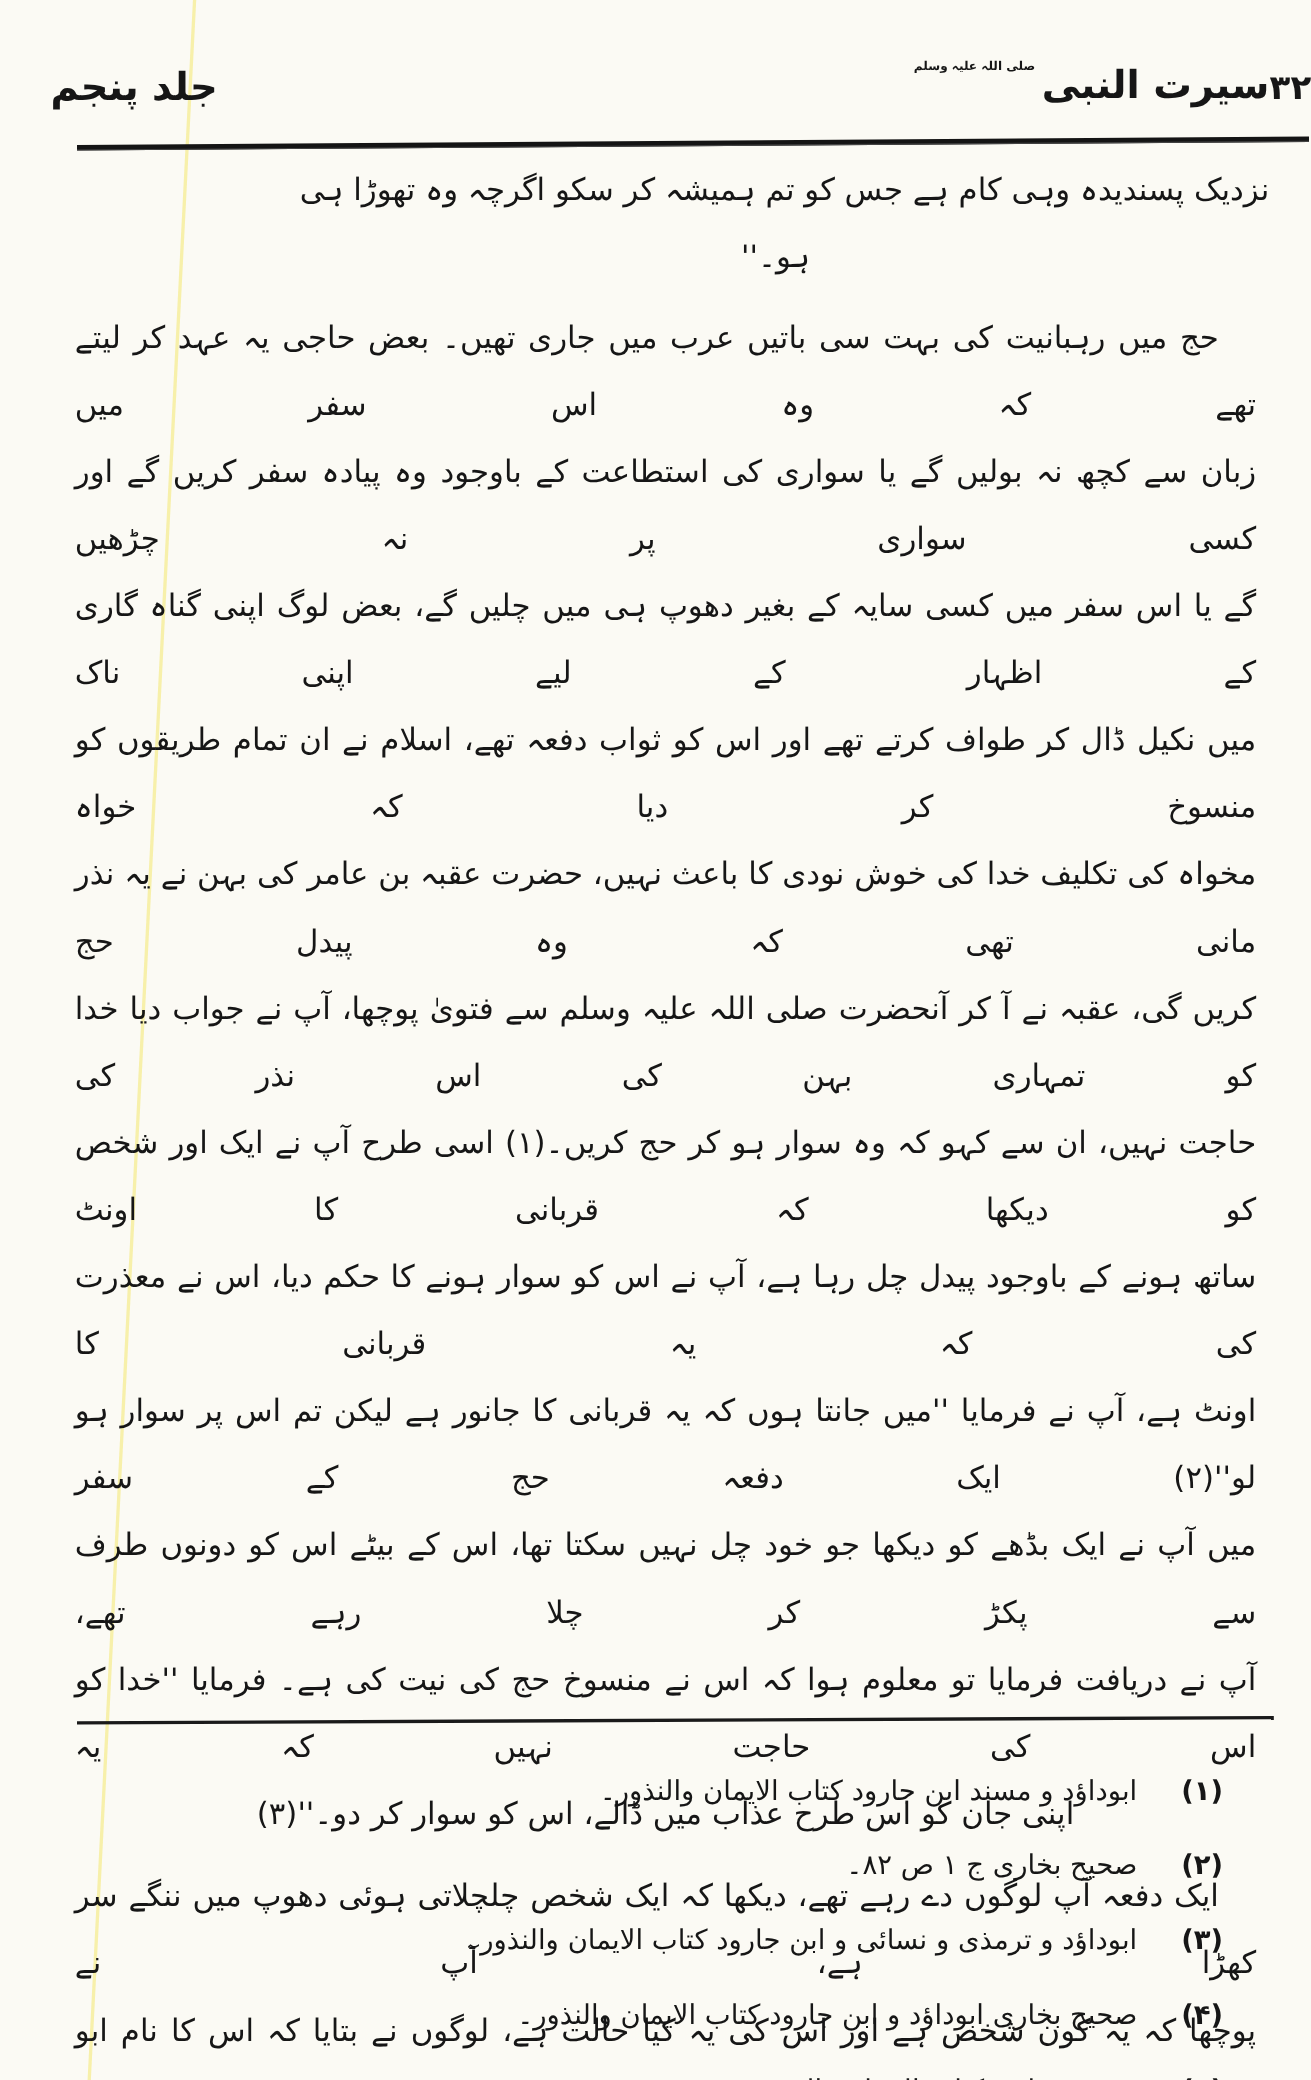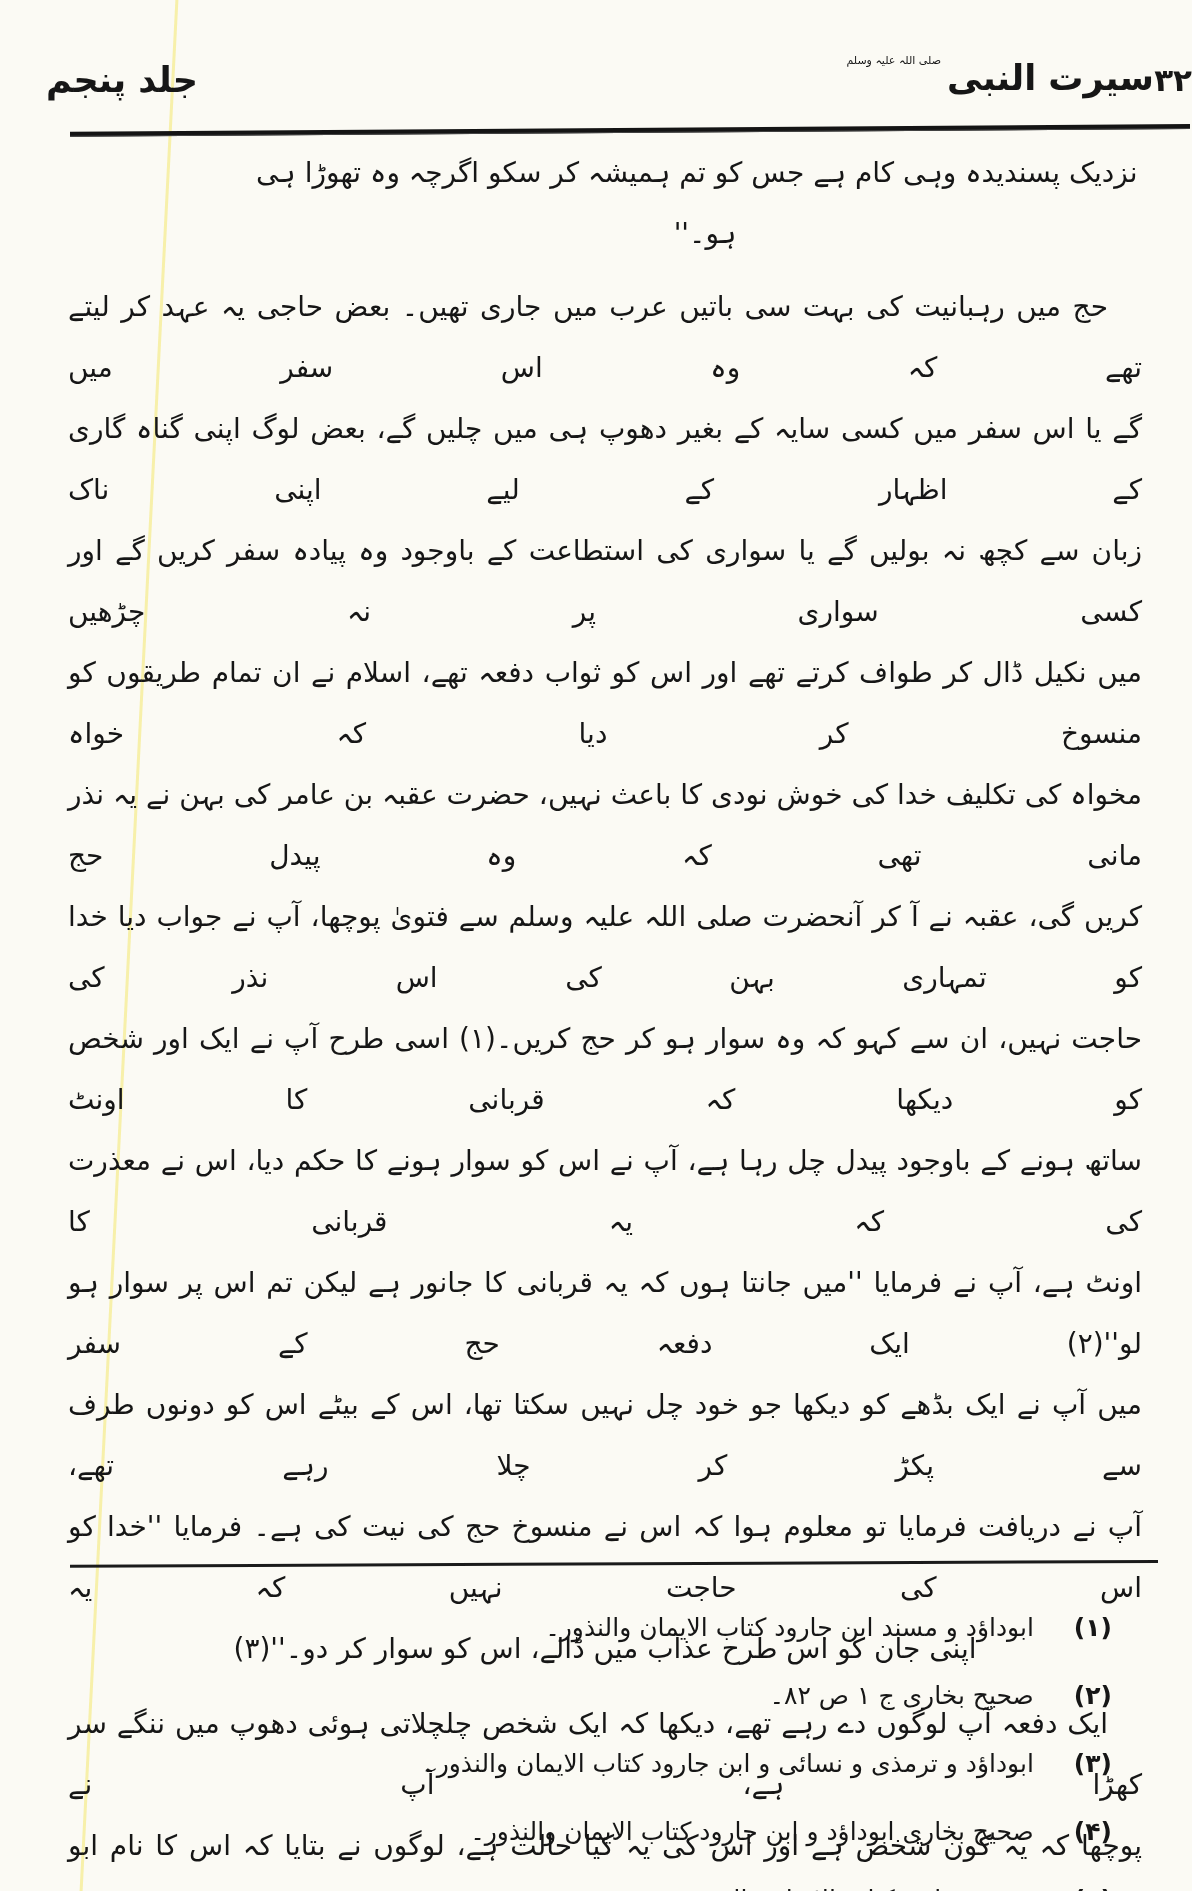--- a/index.html
+++ b/index.html
@@ -22,21 +22,21 @@
   }
   
   .header{position:absolute;top:0;left:0;right:0;height:130px;}
   .hdr-title{
     position:absolute;top:58px;right:38px;
     font-size:35px;font-weight:bold;letter-spacing:1px;white-space:nowrap;
   }
   .hdr-salawat{
     display:inline-block;vertical-align:top;
     width:58px;margin-right:6px;margin-top:-4px;
-    font-size:11px;font-weight:normal;line-height:13px;text-align:center;
+    font-size:11px;font-weight:bold;line-height:13px;text-align:center;
   }
   .hdr-page-number{
     position:absolute;top:62px;right:0;left:0;
     text-align:right;font-size:31px;font-weight:bold;
   }
   .hdr-volume{
     position:absolute;top:60px;left:46px;
     font-size:35px;font-weight:bold;white-space:nowrap;
   }
   .hdr-rule{
@@ -50,21 +50,21 @@
     position:absolute;top:142px;right:38px;left:56px;
     font-size:28px;line-height:61px;
   }
   .line{
     text-align:justify;text-align-last:justify;
     white-space:normal;
   }
   .line.first{text-indent:34px;}
   .line.center{text-align:right;text-align-last:center;}
   .intro-line{
-    text-align:left;text-align-last:center;
+    text-align:right;text-align-last:center;
     margin-left:200px;
   }
   .para{margin:12px;}
   .para.p2{margin-top:14px;}
   
   .footnote-rule{
     position:absolute;top:1560px;left:70px;right:34px;height:3px;
     background:#1a1a1a;
     transform:rotate(-0.25deg);transform-origin:right center;
   }
@@ -94,22 +94,22 @@
     <div class="hdr-volume">جلد پنجم</div>
     <div class="hdr-rule"></div>
   </div>
 
   <div class="body-text">
 
     <div class="line intro-line">نزدیک پسندیدہ وہی کام ہے جس کو تم ہمیشہ کر سکو اگرچہ وہ تھوڑا ہی ہو۔''</div>
 
     <div class="para p1">
       <div class="line first">حج میں رہبانیت کی بہت سی باتیں عرب میں جاری تھیں۔ بعض حاجی یہ عہد کر لیتے تھے کہ وہ اس سفر میں</div>
+      <div class="line">زبان سے کچھ نہ بولیں گے یا سواری کی استطاعت کے باوجود وہ پیادہ سفر کریں گے اور کسی سواری پر نہ چڑھیں</div>
       <div class="line">گے یا اس سفر میں کسی سایہ کے بغیر دھوپ ہی میں چلیں گے، بعض لوگ اپنی گناہ گاری کے اظہار کے لیے اپنی ناک</div>
-      <div class="line">زبان سے کچھ نہ بولیں گے یا سواری کی استطاعت کے باوجود وہ پیادہ سفر کریں گے اور کسی سواری پر نہ چڑھیں</div>
       <div class="line">میں نکیل ڈال کر طواف کرتے تھے اور اس کو ثواب دفعہ تھے، اسلام نے ان تمام طریقوں کو منسوخ کر دیا کہ خواہ</div>
       <div class="line">مخواہ کی تکلیف خدا کی خوش نودی کا باعث نہیں، حضرت عقبہ بن عامر کی بہن نے یہ نذر مانی تھی کہ وہ پیدل حج</div>
       <div class="line">کریں گی، عقبہ نے آ کر آنحضرت صلی اللہ علیہ وسلم سے فتویٰ پوچھا، آپ نے جواب دیا خدا کو تمہاری بہن کی اس نذر کی</div>
       <div class="line">حاجت نہیں، ان سے کہو کہ وہ سوار ہو کر حج کریں۔(۱) اسی طرح آپ نے ایک اور شخص کو دیکھا کہ قربانی کا اونٹ</div>
       <div class="line">ساتھ ہونے کے باوجود پیدل چل رہا ہے، آپ نے اس کو سوار ہونے کا حکم دیا، اس نے معذرت کی کہ یہ قربانی کا</div>
       <div class="line">اونٹ ہے، آپ نے فرمایا ''میں جانتا ہوں کہ یہ قربانی کا جانور ہے لیکن تم اس پر سوار ہو لو''(۲) ایک دفعہ حج کے سفر</div>
       <div class="line">میں آپ نے ایک بڈھے کو دیکھا جو خود چل نہیں سکتا تھا، اس کے بیٹے اس کو دونوں طرف سے پکڑ کر چلا رہے تھے،</div>
       <div class="line">آپ نے دریافت فرمایا تو معلوم ہوا کہ اس نے منسوخ حج کی نیت کی ہے۔ فرمایا ''خدا کو اس کی حاجت نہیں کہ یہ</div>
       <div class="line center">اپنی جان کو اس طرح عذاب میں ڈالے، اس کو سوار کر دو۔''(۳)</div>
     </div>

